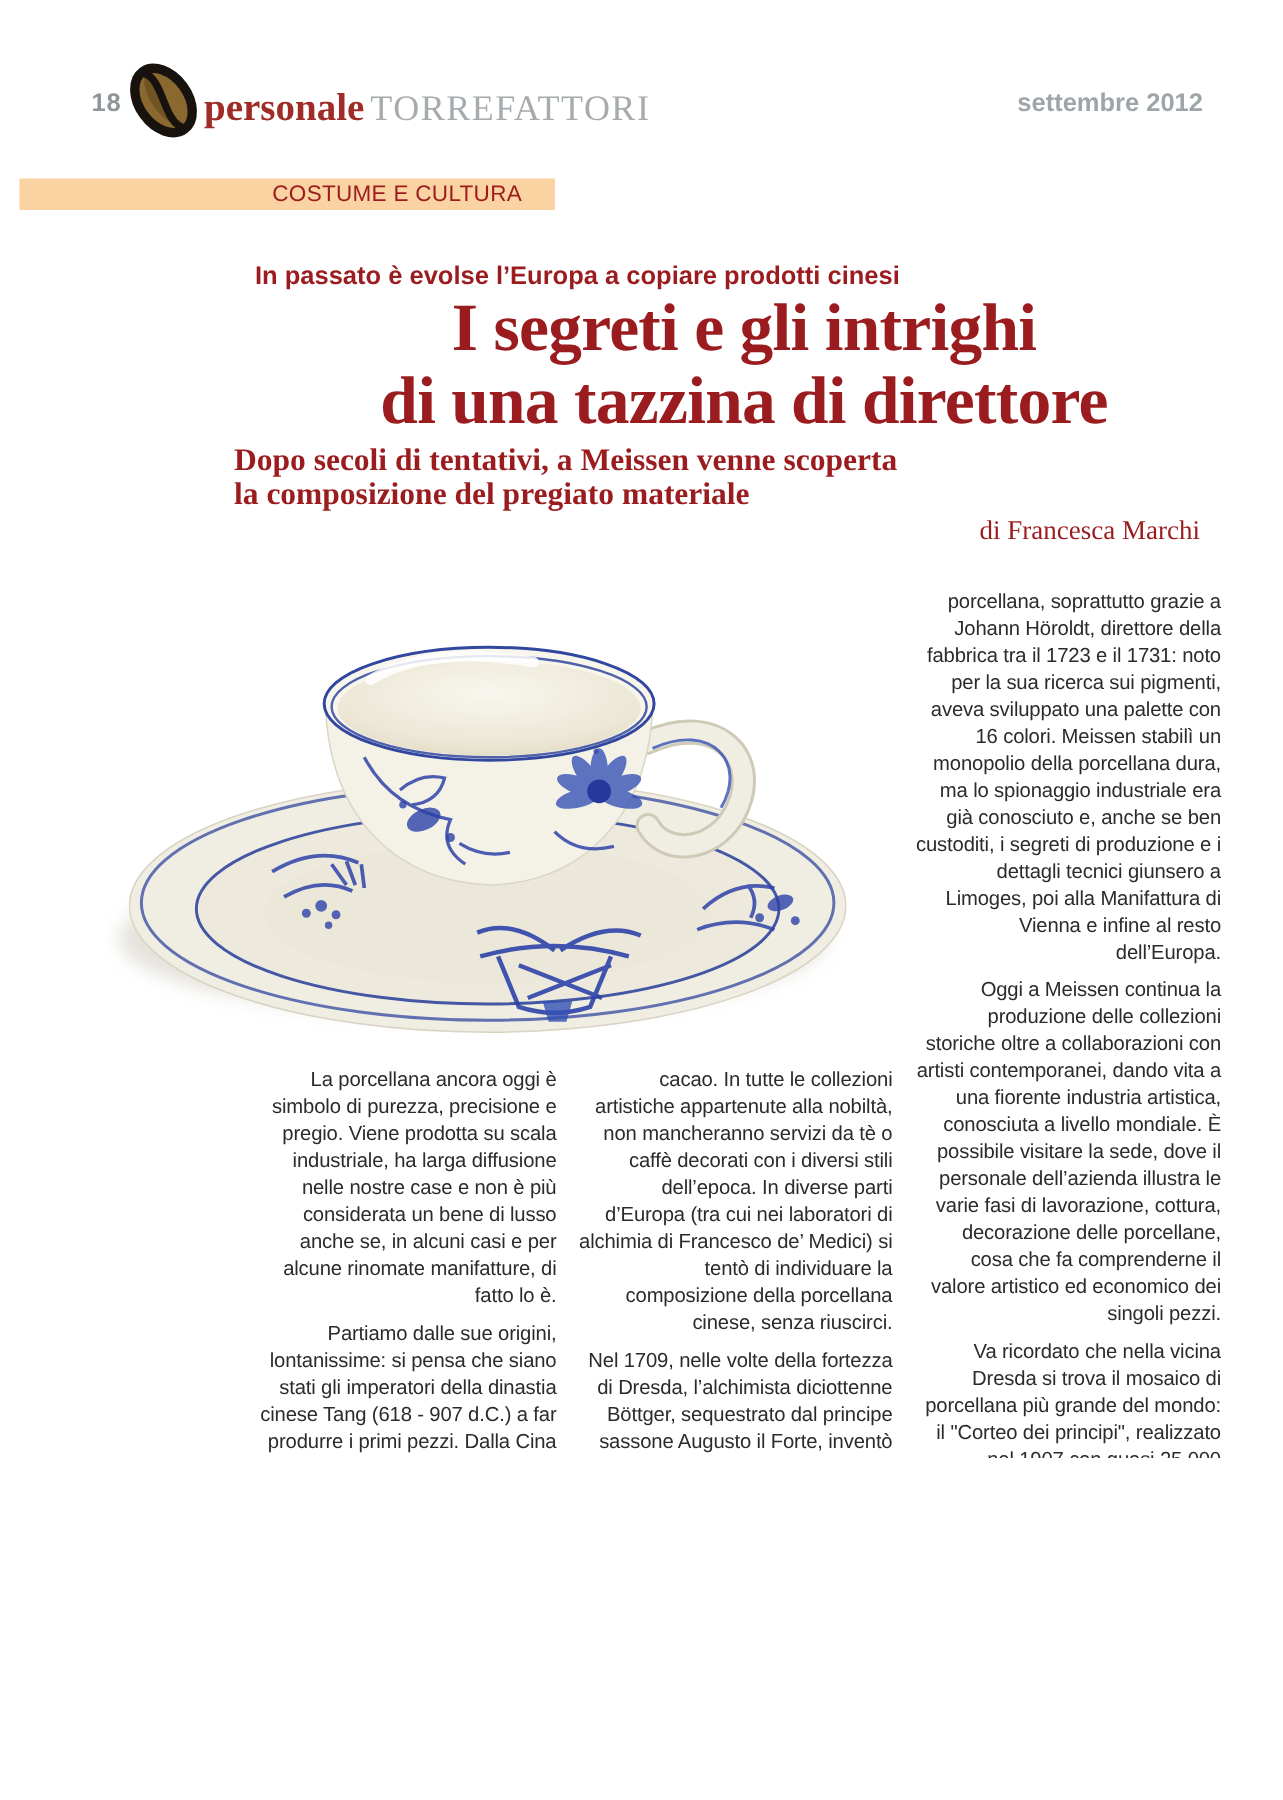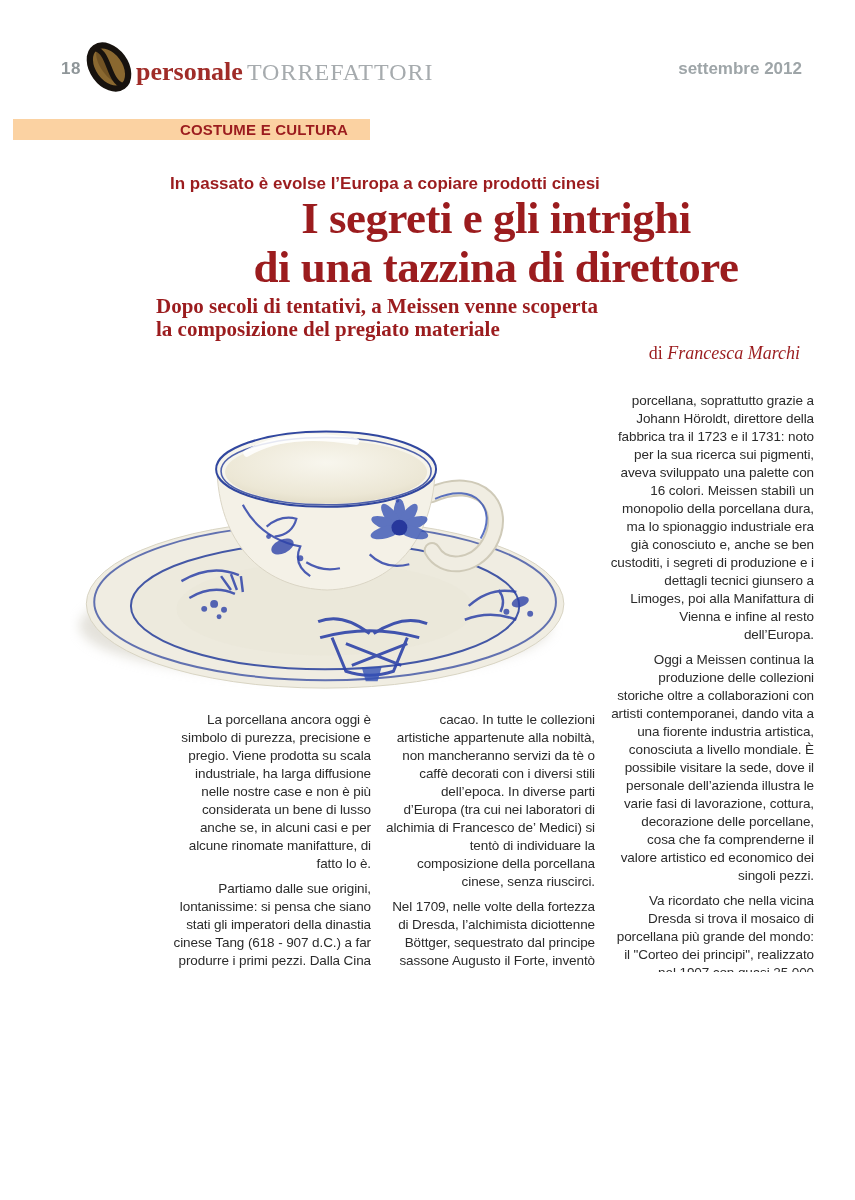--- a/index.html
+++ b/index.html
@@ -22,41 +22,41 @@
   .issue{
     position:absolute;right:53px;top:59px;font-size:17px;font-weight:bold;color:#9ea5a8;
   }
   
   .section-banner{
     position:absolute;left:13px;top:119px;width:357px;height:21px;
     background:#fbd2a2;text-align:right;
   }
   .section-banner span{
     display:inline-block;padding-right:22px;line-height:21px;
-    font-size:15px;font-weight:bold;color:#9b1c1e;letter-spacing:.2px;
+    font-size:15px;font-weight:normal;color:#9b1c1e;letter-spacing:.2px;
   }
   
   .kicker{
     position:absolute;left:170px;top:174px;font-size:17px;font-weight:bold;color:#9b1c1e;
   }
   .title{
     position:absolute;left:166px;top:194px;width:660px;
     font-family:"Liberation Serif",serif;font-weight:bold;
     font-size:45px;line-height:49px;color:#9b1c1e;letter-spacing:-.5px;text-align:center;
   }
   .deck{
     position:absolute;left:156px;top:295px;width:620px;
     font-family:"Liberation Serif",serif;font-weight:bold;
     font-size:21px;line-height:23px;color:#9b1c1e;
   }
   .byline{
     position:absolute;right:55px;top:343px;
     font-family:"Liberation Serif",serif;font-size:18px;color:#9b1c1e;
   }
-  .byline .author{font-style:italic;}
+  .byline .author{}
   
   .photo{position:absolute;left:70px;top:378px;width:530px;height:322px;}
   
   .col{
     position:absolute;font-size:13.5px;line-height:18px;color:#2b2b2b;
     letter-spacing:-.1px;text-align:left;
   }
   .col p{margin:0 0 7px 0;text-align:right;}
   #col1{left:170px;top:711px;width:201px;}
   #col2{left:386px;top:711px;width:209px;}

